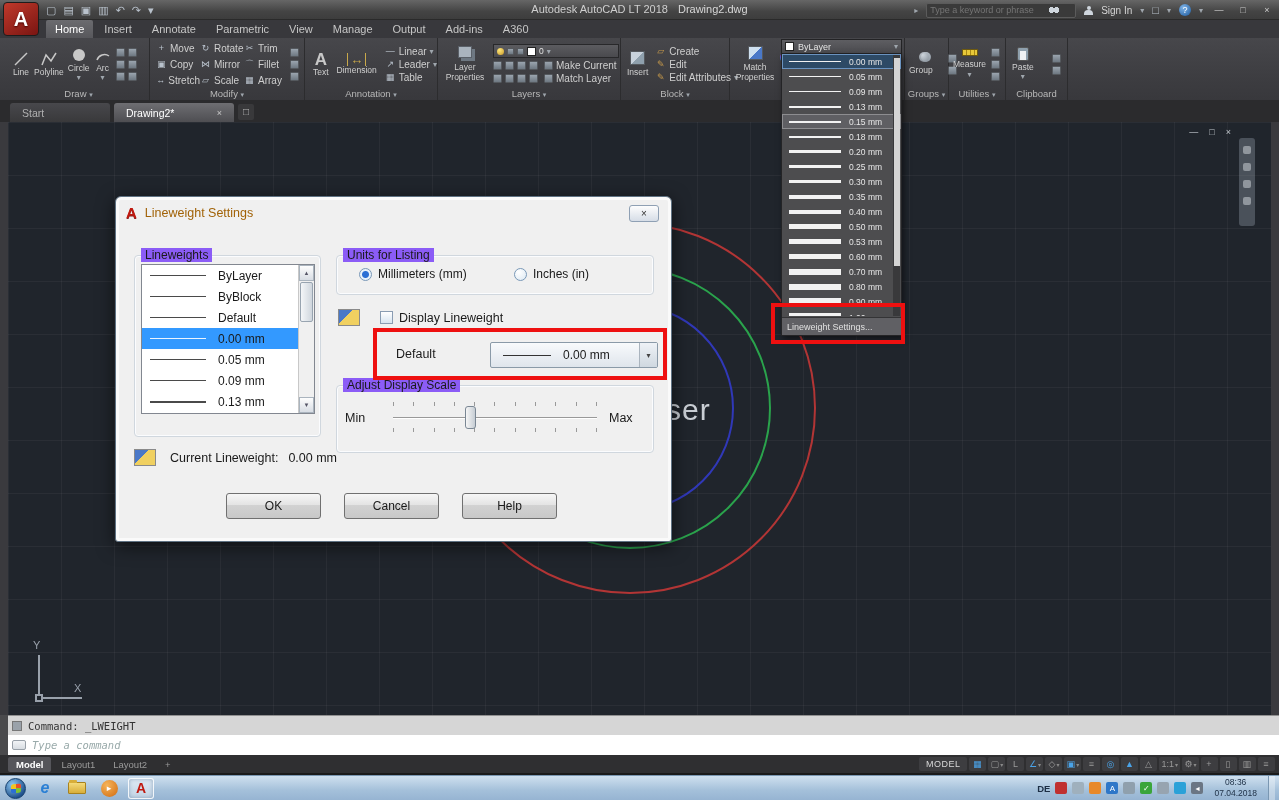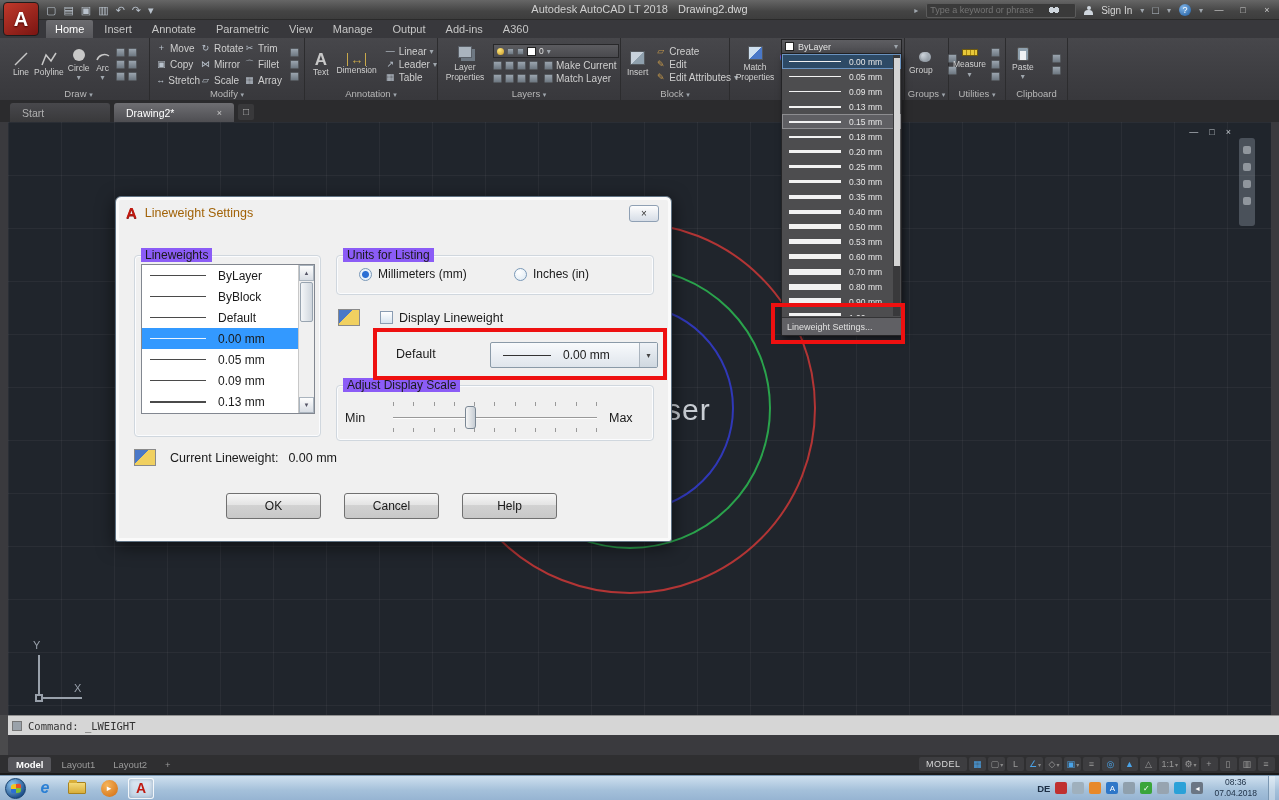--- a/index.html
+++ b/index.html
@@ -117,21 +117,21 @@
 .rlabel{font-size:12px;color:#1a1a1a;margin-left:6px}
 .lwicon{width:22px;height:17px;border:1px solid #8a8a8a;background:linear-gradient(135deg,#4a78c8 0 38%,#f0d060 38% 100%)}
 #dl-row{position:absolute;left:222px;top:112px;display:flex;align-items:center}
 .checkbox{width:13px;height:13px;border:1px solid #8a9cb2;background:linear-gradient(#fff,#d8e4f0);margin-left:20px}
 #dl-row .rlabel{font-size:12.5px}
 #default-label{position:absolute;left:280px;top:150px;font-size:12.5px;color:#1a1a1a}
 #default-combo{position:absolute;left:374px;top:145px;width:168px;height:26px;background:linear-gradient(#f8fafc,#dfe5ec);border:1px solid #8a9aa8;border-radius:2px;display:flex;align-items:center;padding-left:12px}
 #default-combo .dline{width:48px;height:1px;background:#333}
 #default-combo .dval{margin-left:12px;font-size:12px;color:#1a1a1a}
 #default-combo .darrow{margin-left:auto;width:18px;height:24px;border-left:1px solid #aab4be;display:flex;align-items:center;justify-content:center;font-size:8px;color:#444;background:linear-gradient(#eef2f6,#cfd8e0)}
-#adjust-group{left:220px;top:188px;width:318px;height:56px}
+#adjust-group{left:220px;top:188px;width:318px;height:68px}
 .ticks{position:absolute;left:56px;width:204px;height:4px;background:repeating-linear-gradient(90deg,#999 0 1px,transparent 1px 20.3px)}
 #track{position:absolute;left:56px;top:31px;width:204px;height:2px;background:#999;border-bottom:1px solid #fff}
 #thumb{position:absolute;left:128px;top:20px;width:11px;height:23px;background:linear-gradient(90deg,#f6f6f6,#c6cdd4);border:1px solid #7a8794;border-radius:3px}
 .minmax{position:absolute;top:25px;font-size:12.5px;color:#1a1a1a}
 #current-row{position:absolute;left:18px;top:252px;display:flex;align-items:center}
 #current-row .rlabel{font-size:12.5px;margin-left:14px}
 #current-row .cval{font-size:12.5px;margin-left:10px;color:#1a1a1a}
 .dbtn{position:absolute;top:296px;width:95px;height:26px;background:linear-gradient(#f6f6f6,#e4e4e4 45%,#d2d2d2 46%,#c8c8c8);border:1px solid #707070;border-radius:3px;font-size:12px;color:#1a1a1a;text-align:center;line-height:24px}
 #redbox1{left:257px;top:131px;width:294px;height:52px;border:4px solid #ee1010;position:absolute;z-index:5}
 
@@ -719,20 +719,24 @@
     <div class="dbtn" style="left:110px">OK</div>
     <div class="dbtn" style="left:228px">Cancel</div>
     <div class="dbtn" style="left:346px">Help</div>
   </div>
 
   <div id="cmd-strip"></div>
   <div id="cmd-history">
     <span class="hicon"></span>
     <span class="htext">Command: _LWEIGHT</span>
   </div>
+  <div id="cmd-input">
+    <span class="kbicon"></span>
+    <input placeholder="Type a command" style="">
+  </div>
 
   <div id="bottom-bar">
     <div id="layout-tabs">
 
     <span class="ltab active">Model</span>
         <span class="ltab">Layout1</span>
         <span class="ltab">Layout2</span>
         <span class="ltab">+</span>
       </div>
     <div id="status-icons">

